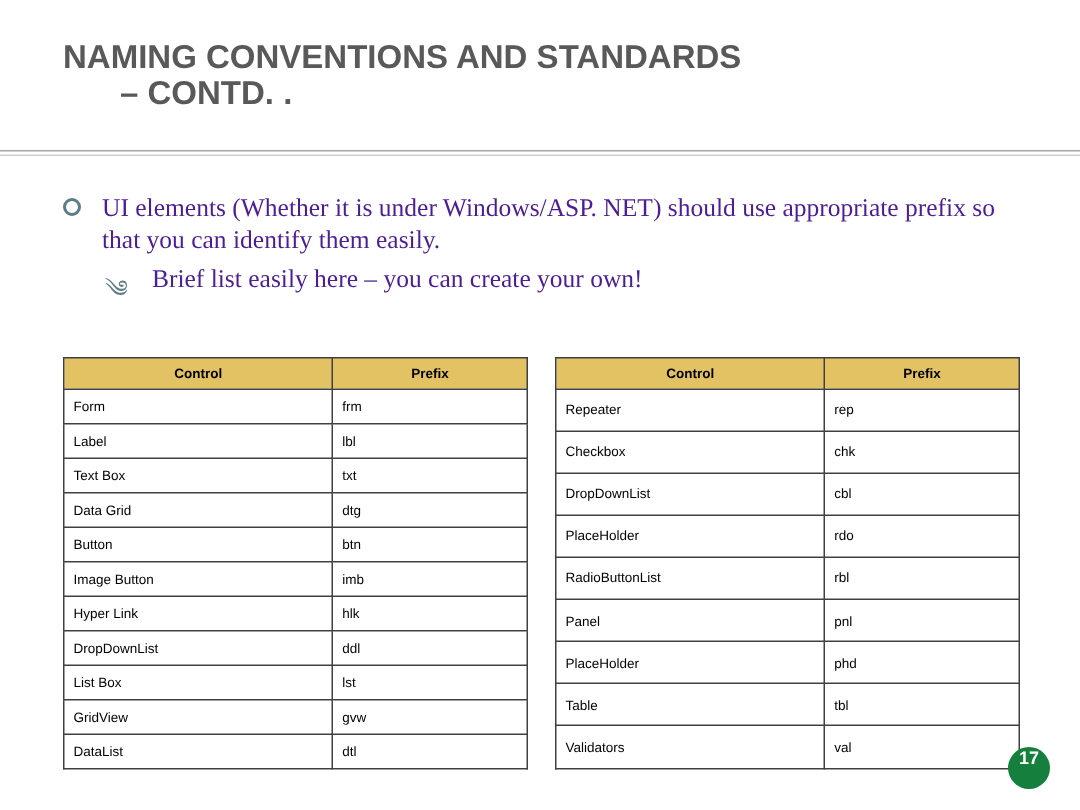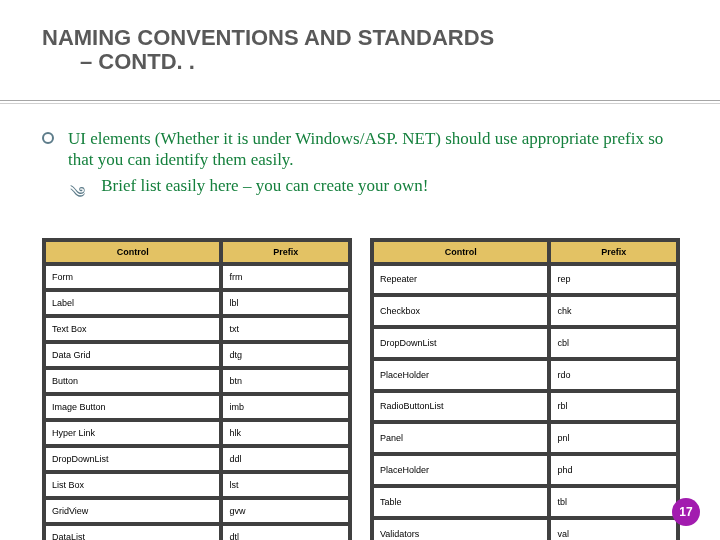--- a/index.html
+++ b/index.html
@@ -58,21 +58,21 @@
     border: 2px solid #5d7c8a;
     border-radius: 50%;
     flex: 0 0 auto;
     margin-top: 4px;
     margin-right: 14px;
     box-sizing: border-box;
   }
   .bullet-text {
     font-family: "Times New Roman", Times, serif;
     font-size: 17px;
-    color: #15803d;
+    color: #4c1d95;
     line-height: 1.25;
   }
   .sub-row {
     display: flex;
     align-items: flex-start;
     margin-top: 4px;
     margin-left: 28px;
   }
   .sub-icon {
     font-family: "Times New Roman", serif;
@@ -87,21 +87,21 @@
     margin-top: 18px;
   }
   table.prefix {
     border-collapse: collapse;
     width: 310px;
     table-layout: fixed;
   }
   table.prefix col.c1 { width: 58%; }
   table.prefix col.c2 { width: 42%; }
   table.prefix th, table.prefix td {
-    border: 4px solid #404040;
+    border: 1px solid #404040;
     font-size: 9px;
     vertical-align: middle;
   }
   table.prefix th {
     background: #e3c264;
     font-weight: bold;
     text-align: center;
     padding: 5px 6px;
   }
   table.prefix td {
@@ -110,26 +110,25 @@
     margin-left: 48px;
   }
 
   .page-number {
     position: absolute;
     right: 20px;
     bottom: 14px;
     width: 28px;
     height: 28px;
     border-radius: 50%;
-    background: #a21caf;
+    background: #15803d;
     color: #fff;
     font-size: 12px;
     font-weight: bold;
     display: flex;
-    align-items: center;
     justify-content: center;
   }
 </style>
 </head>
 <body>
 
 <div class="slide">
 
   <div class="title-area">
     <div class="title">

